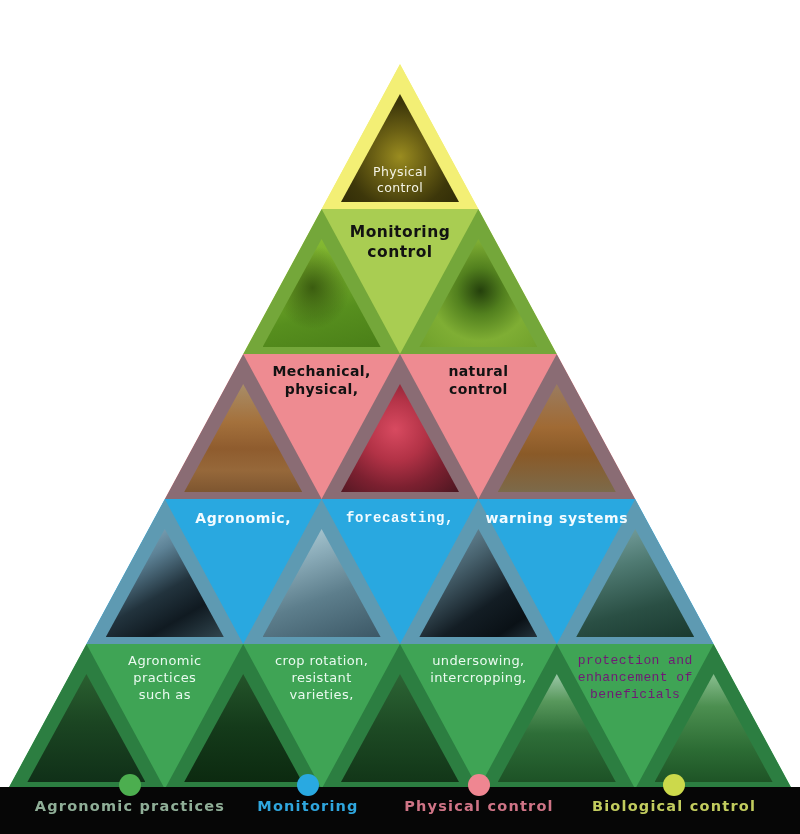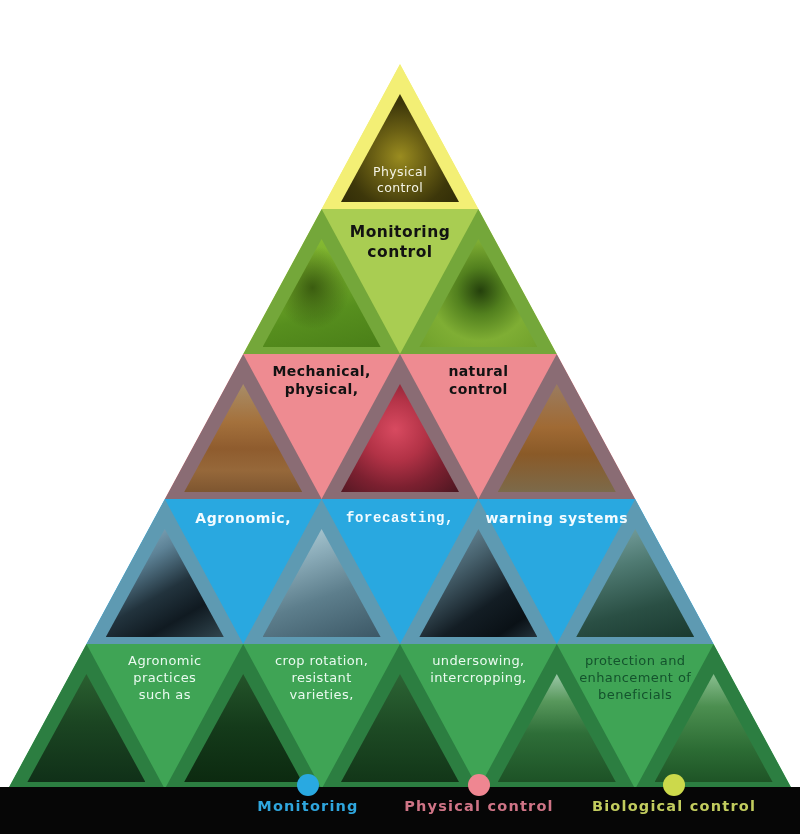--- a/index.html
+++ b/index.html
@@ -160,30 +160,34 @@
     </div>
     <div class="label lbl-r5" style="left: 395.4px; top: 588px; width: 150px; color: rgb(234, 250, 240);">
       <span class="ln">undersowing,</span>
       <span class="ln">intercropping,</span>
     </div>
     <div class="label lbl-r5" style="left: 238.6px; top: 588px; width: 150px; color: rgb(234, 250, 240);">
       <span class="ln">crop rotation,</span>
       <span class="ln">resistant</span>
       <span class="ln">varieties,</span>
     </div>
-    <div class="label lbl-r5" style="left: 552.2px; top: 588px; width: 150px; color: #14532d;">
+    <div class="label lbl-r5" style="left: 552.2px; top: 588px; width: 150px; color: #701a75; font-family: Liberation Mono, monospace;">
       <span class="ln">protection and</span>
       <span class="ln">enhancement of</span>
       <span class="ln">beneficials</span>
     </div>
 
   </div>
 
   <div class="legend-bar" style="background: rgb(6, 6, 6);"></div>
 
+  <div class="legend-item" style="left:40px">
+    <span class="dot" style="background: rgb(76, 174, 79);"></span>
+    <span class="legend-label" style="color: rgb(143, 174, 151);">Agronomic practices</span>
+  </div>
   <div class="legend-item" style="left:218px">
     <span class="dot" style="background: rgb(41, 169, 225);"></span>
     <span class="legend-label" style="color: rgb(47, 166, 222);">Monitoring</span>
   </div>
   <div class="legend-item" style="left:584px">
     <span class="dot" style="background: rgb(204, 217, 75);"></span>
     <span class="legend-label" style="color: rgb(194, 204, 94);">Biological control</span>
   </div>
   <div class="legend-item" style="left:389px">
     <span class="dot" style="background: rgb(239, 134, 145);"></span>

